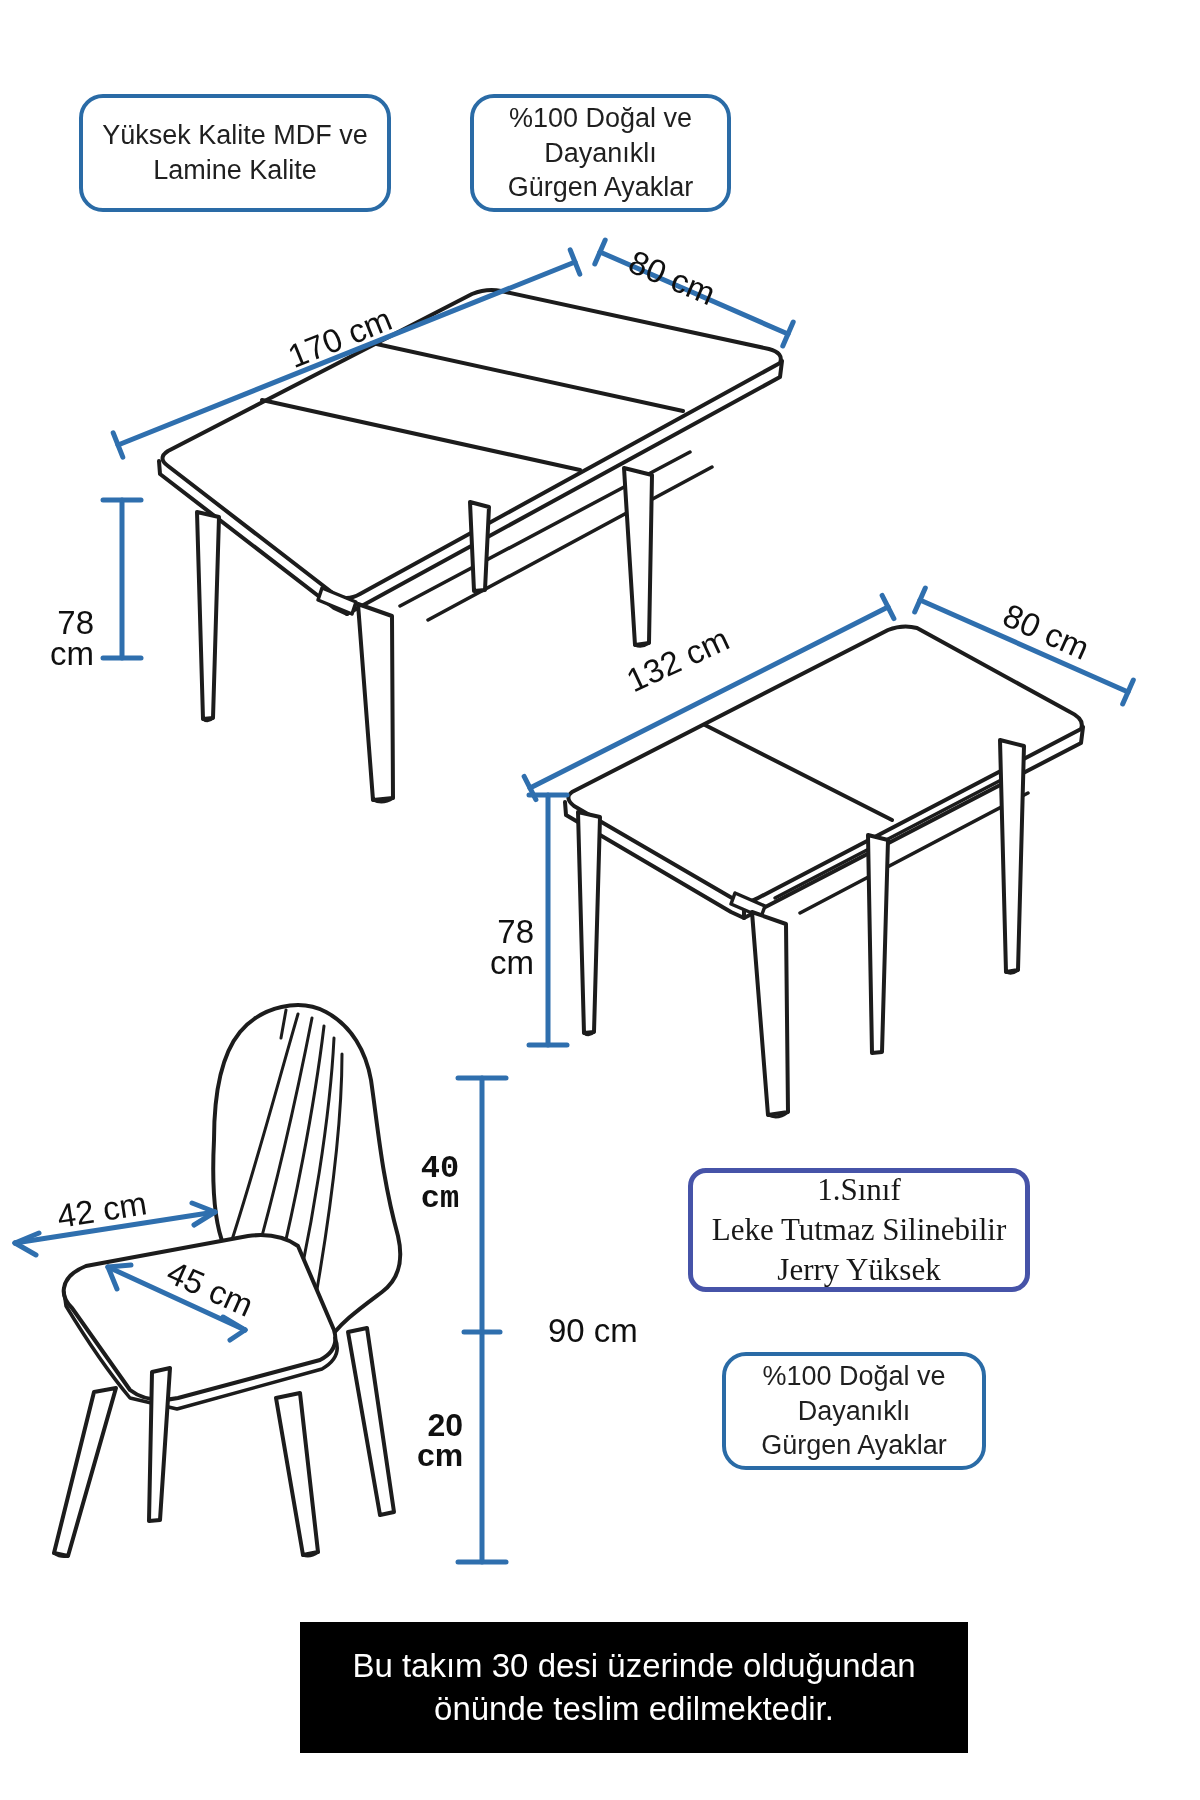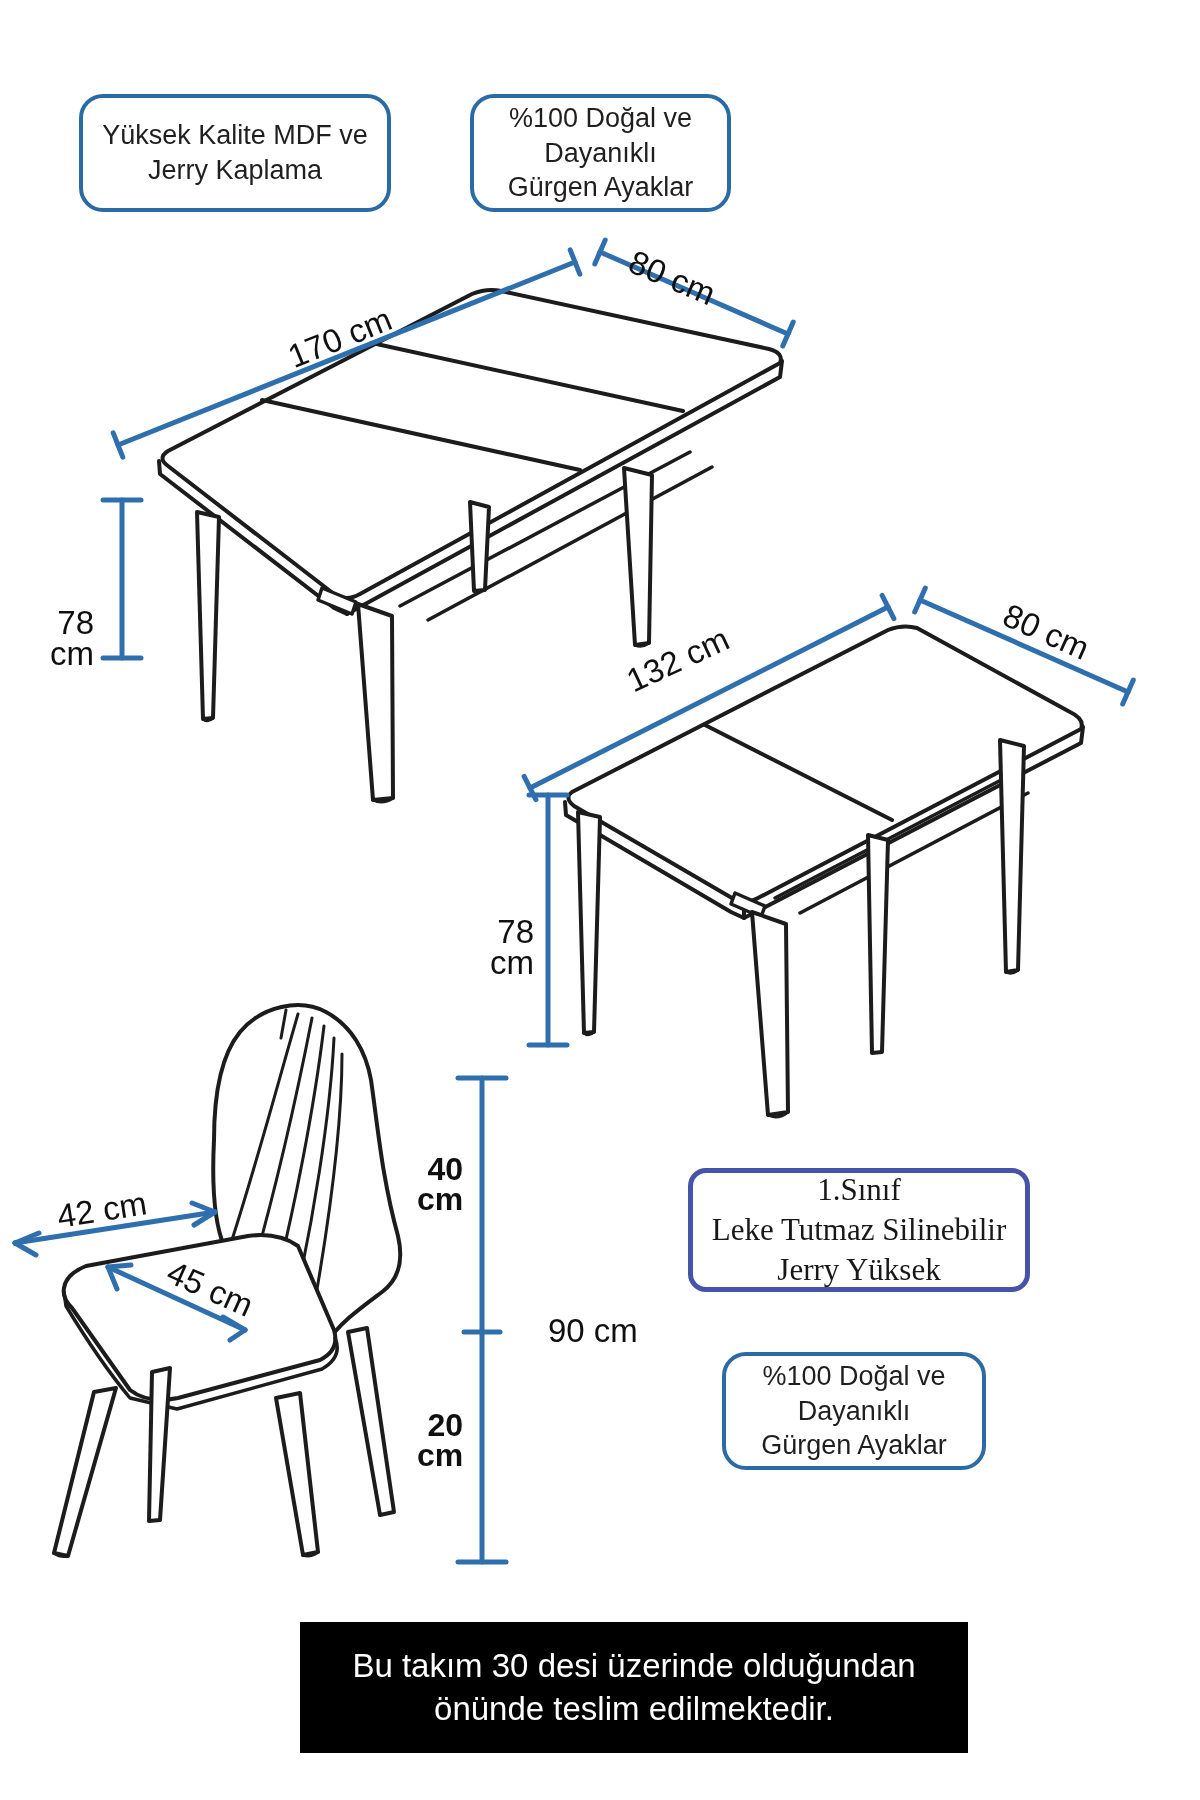--- a/index.html
+++ b/index.html
@@ -155,21 +155,21 @@
         <path d="M482,1078 L482,1562"></path>
         <path d="M458,1078 L506,1078"></path>
         <path d="M464,1332 L500,1332"></path>
         <path d="M458,1562 L506,1562"></path>
       </g>
     </g>
   </svg>
 
   <div class="badge" style="left:79px;top:94px;width:312px;height:118px;justify-content:center;">
     <div>Yüksek Kalite MDF ve</div>
-    <div>Jerry Kaplama</div>
+    <div>Lamine Kalite</div>
   </div>
 
   <div class="badge" style="left:470px;top:94px;width:261px;height:118px;">
     <div>%100 Doğal ve</div>
     <div>Dayanıklı</div>
     <div>Gürgen Ayaklar</div>
   </div>
 
   <div class="badge fabric" style="left:688px;top:1168px;width:342px;height:124px;">
     <div>1.Sınıf</div>
@@ -198,21 +198,21 @@
 
   <div class="dim-label stack" style="left:512px;top:947px;">
     <div>78</div>
     <div>cm</div>
   </div>
 
   <div class="dim-label" style="left:102px;top:1210px;transform:translate(-50%,-50%) rotate(-9deg);">42 cm</div>
 
   <div class="dim-label" style="left:210px;top:1289px;transform:translate(-50%,-50%) rotate(24deg);">45 cm</div>
 
-  <div class="dim-label stack heavy" style="left:440px;top:1184px;">
+  <div class="dim-label stack heavy" style="left:440px;top:1184px;font-family:Liberation Mono, monospace;">
     <div>40</div>
     <div>cm</div>
   </div>
 
   <div class="dim-label" style="left:548px;top:1331px;transform:translate(0,-50%);">90 cm</div>
 
   <div class="dim-label stack heavy" style="left:440px;top:1440px;">
     <div>20</div>
     <div>cm</div>
   </div>

